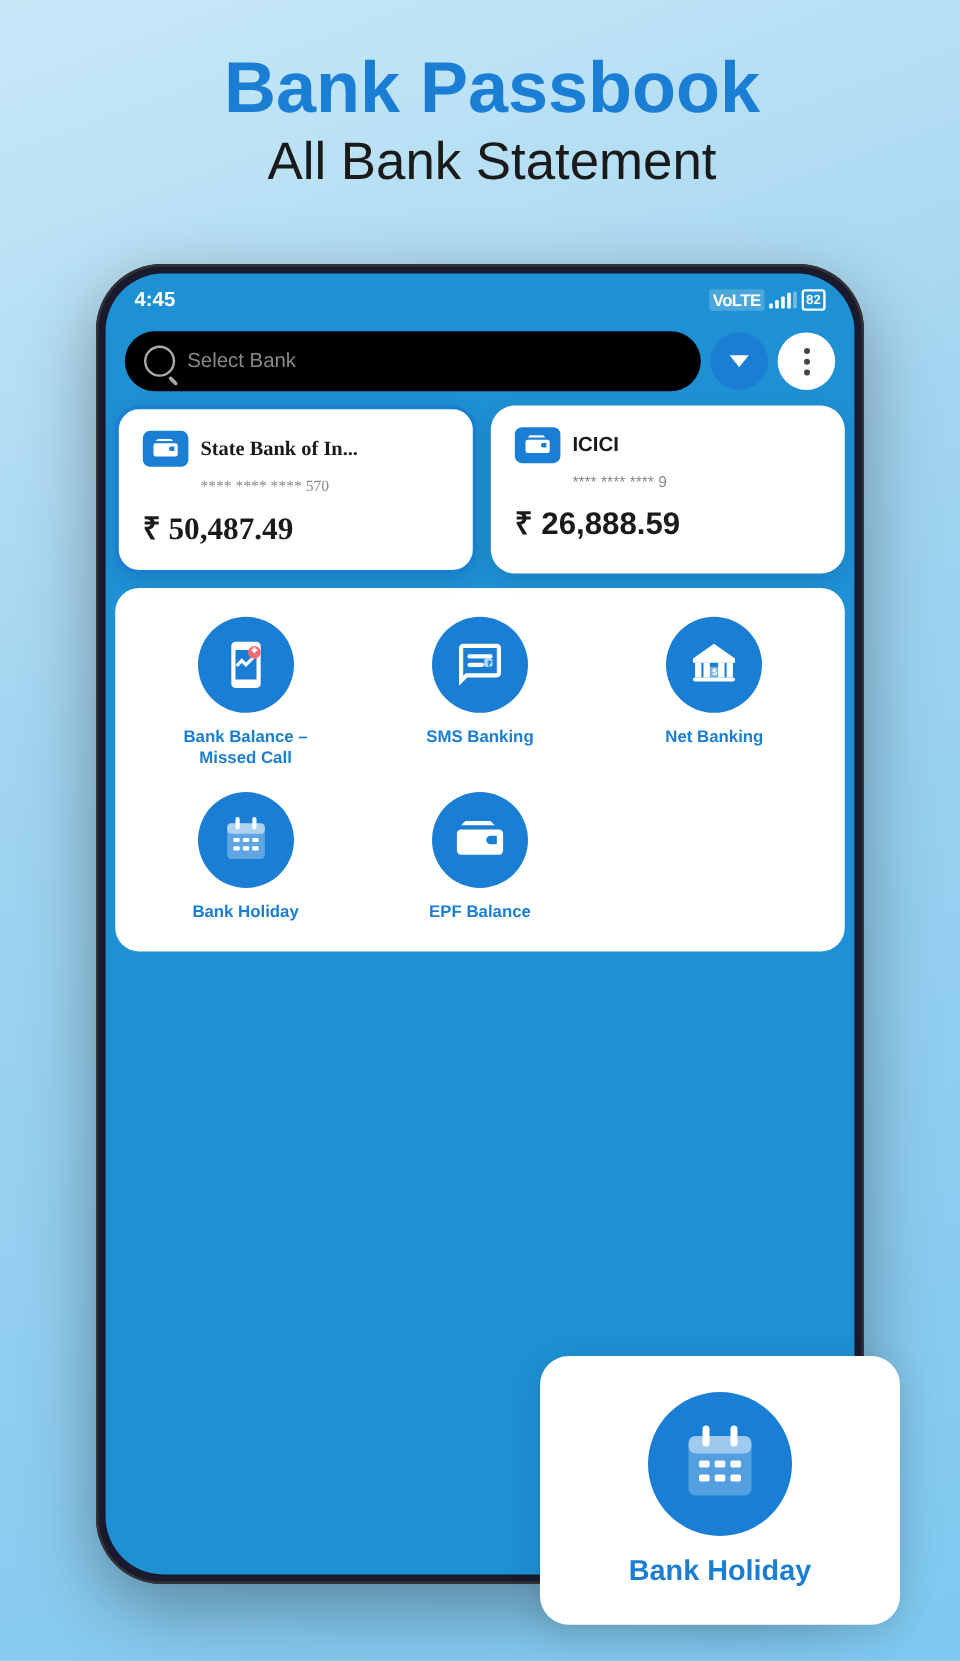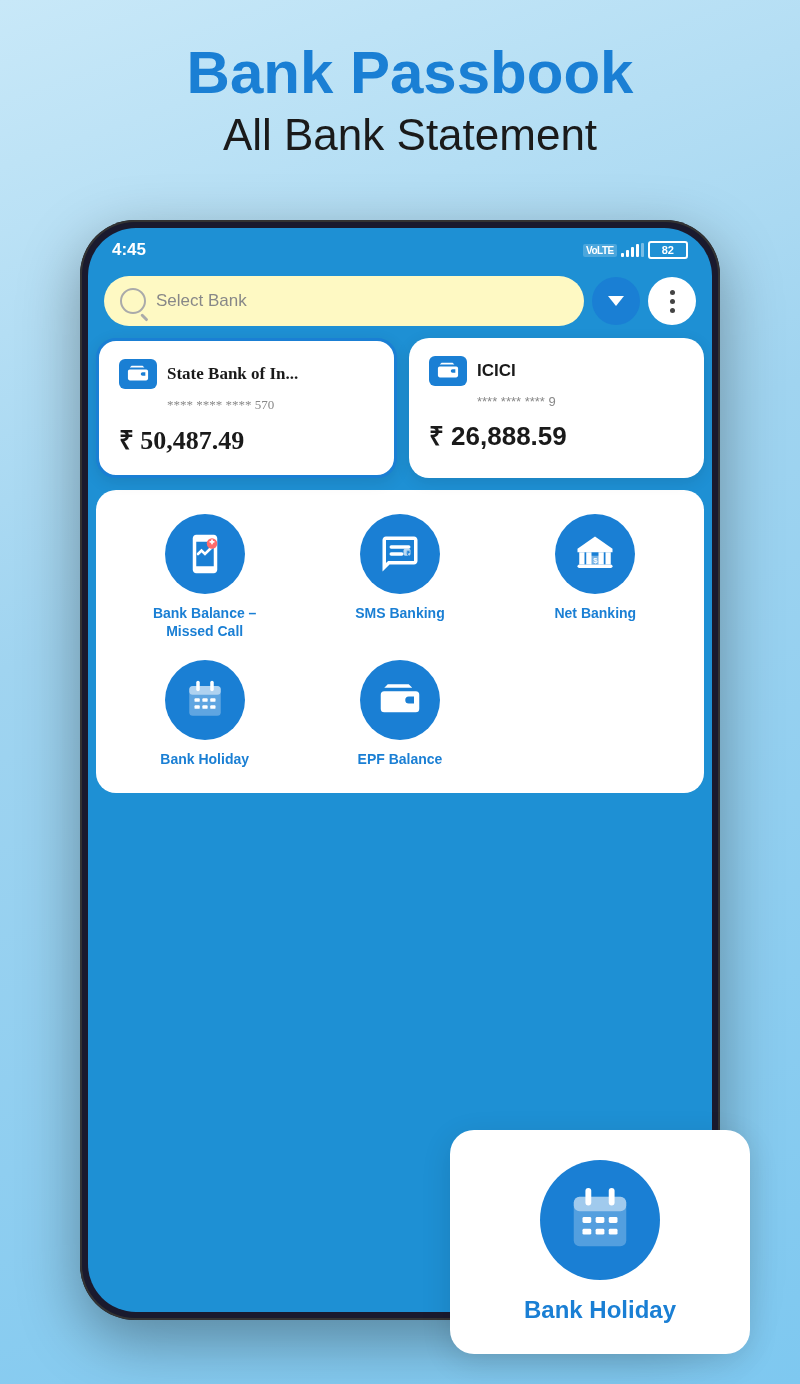--- a/index.html
+++ b/index.html
@@ -91,39 +91,39 @@
 
     .signal-bar {
       width: 3px;
       background: white;
       border-radius: 1px;
     }
 
     .battery-icon {
       border: 2px solid white;
       border-radius: 3px;
-      padding: 1px 12px;
+      padding: 1px 2px;
       font-size: 11px;
       font-weight: 700;
       position: relative;
       display: inline-flex;
       align-items: flex-start;
     }
 
     
     .search-bar {
       margin: 8px 16px 12px;
       display: flex;
       align-items: center;
       gap: 8px;
     }
 
     .search-input {
       flex: 1;
-      background: #fef9c3;
+      background: #000000;
       border-radius: 30px;
       padding: 10px 16px;
       display: flex;
       align-items: center;
       gap: 10px;
       height: 50px;
     }
 
     .search-icon-circle {
       width: 26px;
@@ -333,21 +333,21 @@
       fill: white;
     }
 
     .holiday-label {
       font-size: 24px;
       font-weight: 700;
       color: #1a7fd4;
     }
 
     .lte-badge {
-      font-size: 10px;
+      font-size: 14px;
       font-weight: 700;
       color: white;
       background: rgba(255,255,255,0.2);
       padding: 1px 3px;
       border-radius: 2px;
       letter-spacing: -0.5px;
     }
   </style>
 </head>
 <body>

